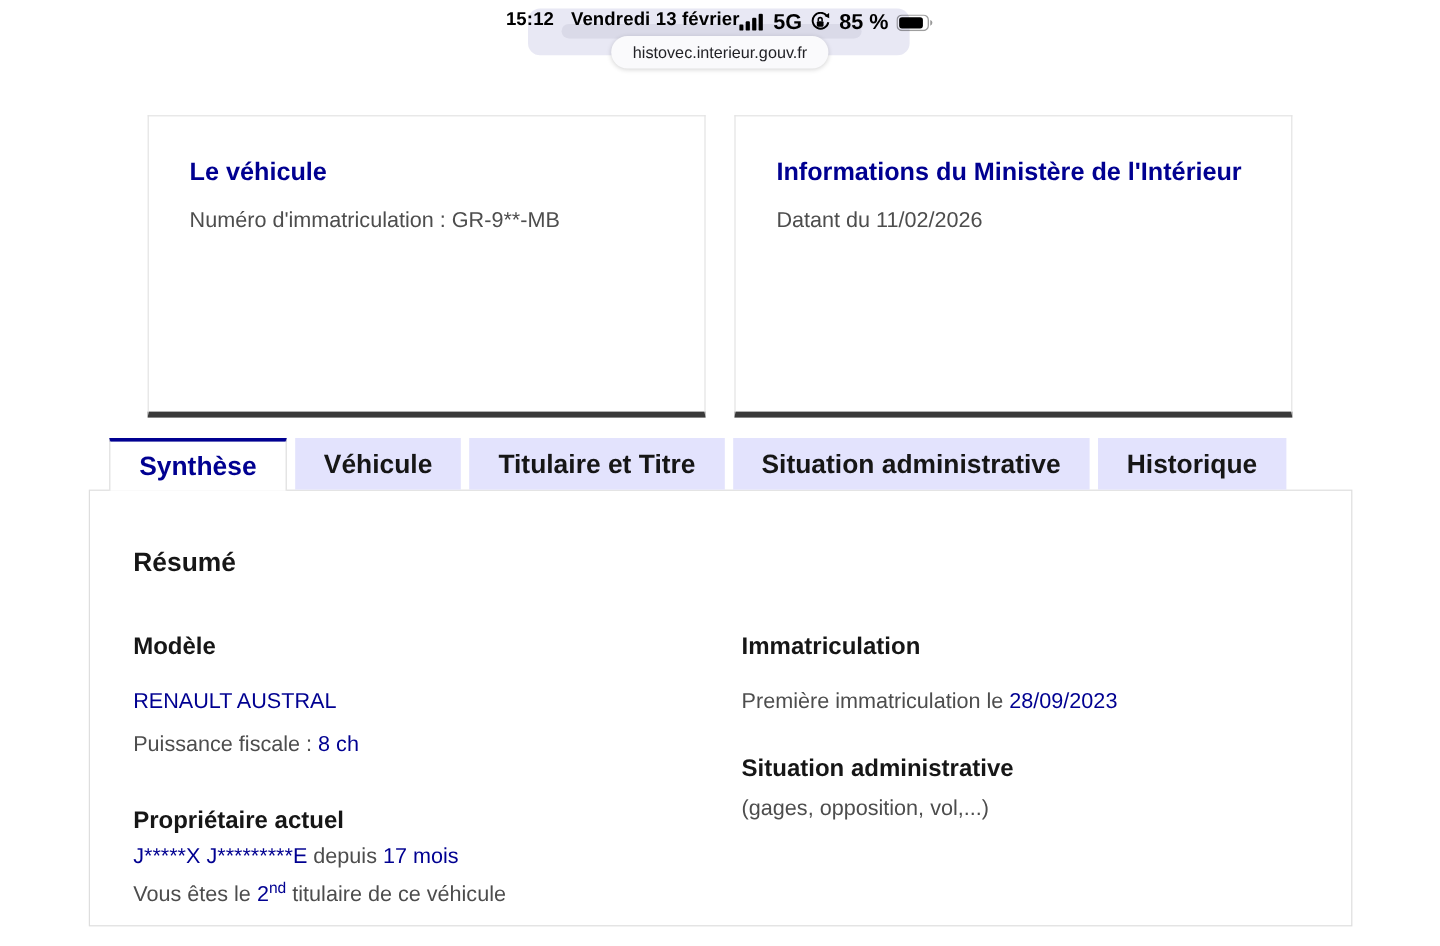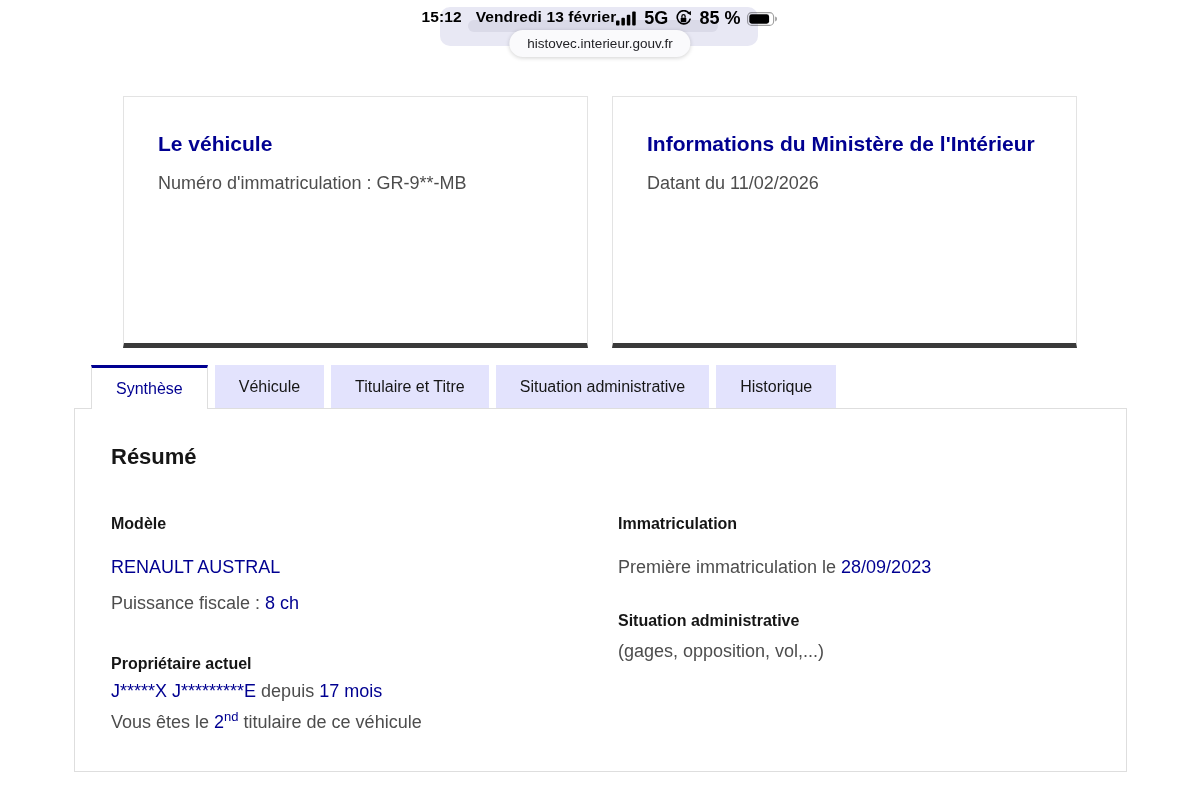--- a/index.html
+++ b/index.html
@@ -38,37 +38,37 @@
     border:1px solid #e3e3e3;border-bottom:5px solid #3a3a3a;
     padding:32px 34px;
   }
   .card-title{font-size:21px;font-weight:700;color:#000091;line-height:1.4;margin:0 0 13px;}
   .card-sub{font-size:18px;color:#4d4d4d;margin:0;line-height:1.4;}
   
   .tabs-section{position:absolute;top:365px;left:74px;width:1053px;}
   .tabs{display:flex;gap:7px;margin:0;padding:0 0 0 17px;list-style:none;position:relative;z-index:2;}
   .tab{
     height:43px;padding:4px 24px;background:#e3e3fd;color:#161616;
-    font-size:16px;font-weight:400;display:flex;align-items:center;
+    font-size:22px;font-weight:700;display:flex;align-items:center;
     box-sizing:border-box;cursor:pointer;white-space:nowrap;
   }
   .tab.active{
     background:#fff;color:#000091;border-top:3px solid #000091;
     border-left:1px solid #dedede;border-right:1px solid #dedede;
     height:44px;margin-bottom:-1px;
   }
   .panel{
     border:1px solid #dedede;background:#fff;height:364px;box-sizing:border-box;
-    padding:35px 36px;position:relative;z-index:1;
+    padding:47px 36px;position:relative;z-index:1;
   }
   .panel-title{font-size:22px;font-weight:700;color:#161616;margin:0 0 44px;}
   .columns{display:flex;}
   .col-left{width:507px;box-sizing:border-box;padding-right:30px;}
   .col-right{flex:1;}
-  .section-heading{font-size:16px;font-weight:700;color:#161616;margin:0;line-height:1.3;}
+  .section-heading{font-size:20px;font-weight:700;color:#161616;margin:0;line-height:1.3;}
   .body-text{font-size:18px;color:#4d4d4d;margin:0;line-height:1.4;}
   .blue{color:#000091;}
   .model-name{margin-top:20px;}
   .power-line{margin-top:11px;}
   .owner-heading{margin-top:38px;}
   .owner-line{margin-top:4px;}
   .rank-line{margin-top:6px;}
   .reg-line{margin-top:20px;}
   .admin-heading{margin-top:31px;}
   .status-line{margin-top:17px;padding-left:20px;}

